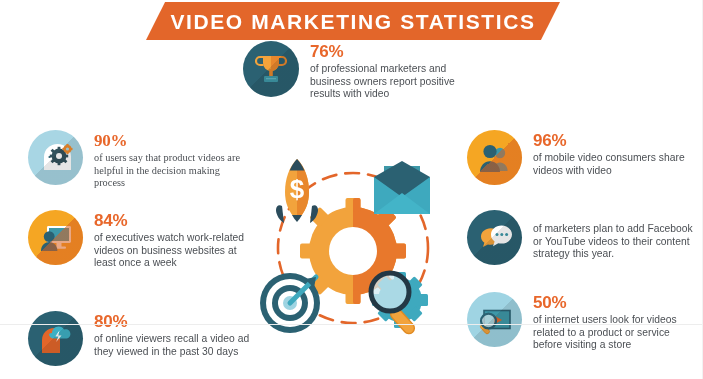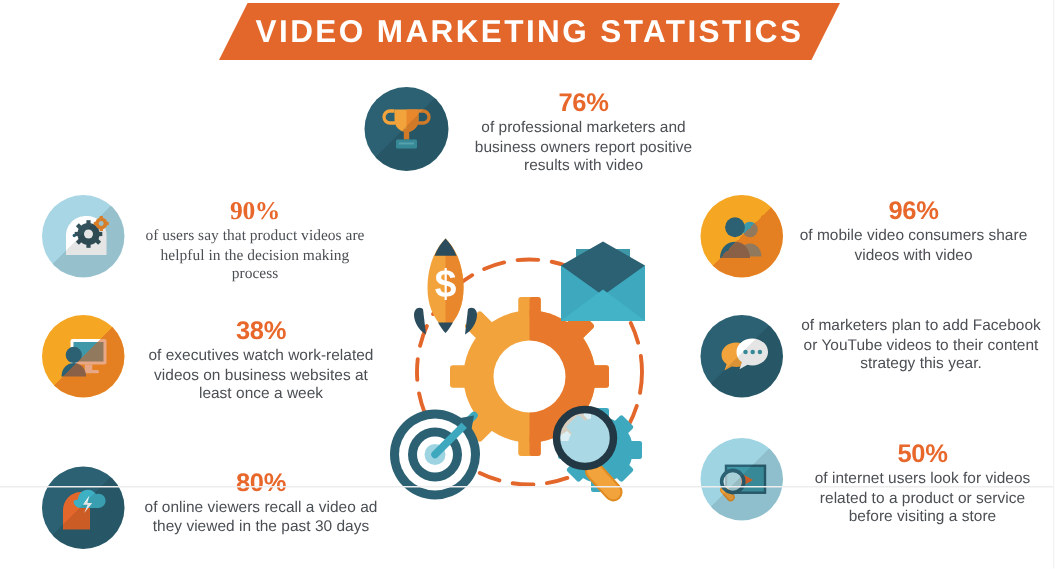--- a/index.html
+++ b/index.html
@@ -3,21 +3,21 @@
 <meta charset="utf-8">
 <style>
   html,body{margin:0;padding:0;}
   body{
     width:703px;height:379px;
     background:#ffffff;
     font-family:"Liberation Sans", sans-serif;
     overflow:hidden;
     position:relative;
   }
-  .canvas{position:relative;width:703px;height:325px;background:#fff;text-align:center;}
+  .canvas{position:relative;width:703px;height:325px;background:#fff;}
 
   
   .banner-wrap{position:absolute;left:0;top:0;width:703px;height:44px;}
   .banner{
     position:absolute;left:146px;top:2px;width:414px;height:38px;
     background:#E3662A;
     -webkit-clip-path:polygon(4.6% 0, 100% 0, 95.4% 100%, 0% 100%);
     clip-path:polygon(4.6% 0, 100% 0, 95.4% 100%, 0% 100%);
     display:flex;align-items:center;justify-content:center;
   }
@@ -73,21 +73,21 @@
 <body>
 
 <div class="canvas">
 
   <div class="banner-wrap">
     <div class="banner">
       <div class="banner-title">VIDEO MARKETING STATISTICS</div>
     </div>
   </div>
 
-  <div class="stat" style="left:243px;top:58px;width:225px;">
+  <div class="stat" style="left:243px;top:41px;width:225px;">
     <div class="icon-circle c-dark" style="width:56px;height:56px;">
       <svg class="ico" viewBox="0 0 56 56">
         <path d="M20 15h16v7a8 8 0 0 1-16 0z" fill="#F2A33C"></path>
         <path d="M28 15h8v7a8 8 0 0 1-8 8z" fill="#E8872C"></path>
         <path d="M20 16h-3a4 4 0 0 0 0 8h3.5" fill="none" stroke="#F2A33C" stroke-width="2.2"></path>
         <path d="M36 16h3a4 4 0 0 1 0 8h-3.5" fill="none" stroke="#E8872C" stroke-width="2.2"></path>
         <rect x="26.2" y="28" width="3.6" height="7" fill="#E8872C"></rect>
         <rect x="21" y="35" width="14" height="6" rx="1" fill="#3E98A8"></rect>
         <rect x="23" y="37" width="10" height="1.3" fill="#6FC0CE" opacity=".7"></rect>
       </svg>
@@ -141,21 +141,21 @@
         <rect x="19" y="16" width="24" height="17" rx="1.4" fill="#ffffff"></rect>
         <rect x="21" y="18" width="20" height="13" fill="#3E98A8"></rect>
         <rect x="28.5" y="33" width="5" height="4" fill="#ffffff"></rect>
         <rect x="24" y="36.6" width="14" height="2.2" rx="1" fill="#ffffff"></rect>
         <path d="M13 41c0-5.3 3.6-9 8.2-9s8.2 3.7 8.2 9z" fill="#2b6172"></path>
         <circle cx="21.2" cy="26.6" r="5.4" fill="#2b6172"></circle>
       </svg>
       <div class="shadow-warm"></div>
     </div>
     <div class="txt">
-      <div class="pct">38%</div>
+      <div class="pct">84%</div>
       <div class="desc" style="max-width:160px;">of executives watch work-related videos on business websites at least once a week</div>
     </div>
   </div>
 
   <div class="stat" style="left:28px;top:291px;width:235px;margin-top:20px;">
     <div class="icon-circle c-dark" style="width:55px;height:55px;">
       <svg class="ico" viewBox="0 0 55 55">
         <path d="M14 42V29c0-6.6 5.4-12 12-12h6v25z" fill="#E3662A"></path>
         <path d="M24 22c0-3.6 3-6.5 6.6-6.5 2.3 0 4.3 1.2 5.5 3 .5-.2 1-.3 1.6-.3 2.6 0 4.7 2.1 4.7 4.7s-2.1 4.7-4.7 4.7H25.6A4.6 4.6 0 0 1 21 23a4.6 4.6 0 0 1 3-1z" fill="#3EB0C4"></path>
         <path d="M31.5 19.5l-4.2 6h3.1l-2.3 5.5 5.4-6.6h-3.2z" fill="#ffffff"></path>
@@ -189,21 +189,21 @@
       <svg class="ico" viewBox="0 0 55 55">
         <path d="M14 26.5c0-4.6 4.4-8.2 9.8-8.2s9.8 3.6 9.8 8.2-4.4 8.2-9.8 8.2c-1 0-2-.1-2.9-.3L16 37l1.4-4.2a7.7 7.7 0 0 1-3.4-6.3z" fill="#F2A33C"></path>
         <path d="M24 24.6c0-5 4.7-9 10.5-9s10.5 4 10.5 9-4.7 9-10.5 9c-1.1 0-2.2-.1-3.2-.4l-5.3 3 1.6-4.7a8.4 8.4 0 0 1-3.6-6.9z" fill="#ffffff"></path>
         <circle cx="30" cy="24.6" r="1.5" fill="#3E98A8"></circle>
         <circle cx="34.8" cy="24.6" r="1.5" fill="#3E98A8"></circle>
         <circle cx="39.6" cy="24.6" r="1.5" fill="#3E98A8"></circle>
       </svg>
       <div class="shadow"></div>
     </div>
     <div class="txt">
-      <div class="desc" style="max-width:168px;">of marketers plan to add Facebook or YouTube videos to their content strategy this year.</div>
+      <div class="desc" style="max-width:168px;margin-top:11px;">of marketers plan to add Facebook or YouTube videos to their content strategy this year.</div>
     </div>
   </div>
 
   <div class="stat" style="left:467px;top:292px;width:230px;">
     <div class="icon-circle c-lightblue" style="width:55px;height:55px;">
       <svg class="ico" viewBox="0 0 55 55">
         <rect x="17" y="18.5" width="26" height="18" fill="#3E98A8" stroke="#2b6172" stroke-width="1.6"></rect>
         <path d="M27 23.5l8 4.5-8 4.5z" fill="#E3662A"></path>
         <rect x="15.6" y="31.6" width="4.6" height="11" rx="2.3" transform="rotate(-42 17.9 37)" fill="#F2A33C" stroke="#E08A22" stroke-width="0.8"></rect>
         <circle cx="21.5" cy="29" r="7.4" fill="#ffffff" fill-opacity=".55" stroke="#2b6172" stroke-width="2.4"></circle>

